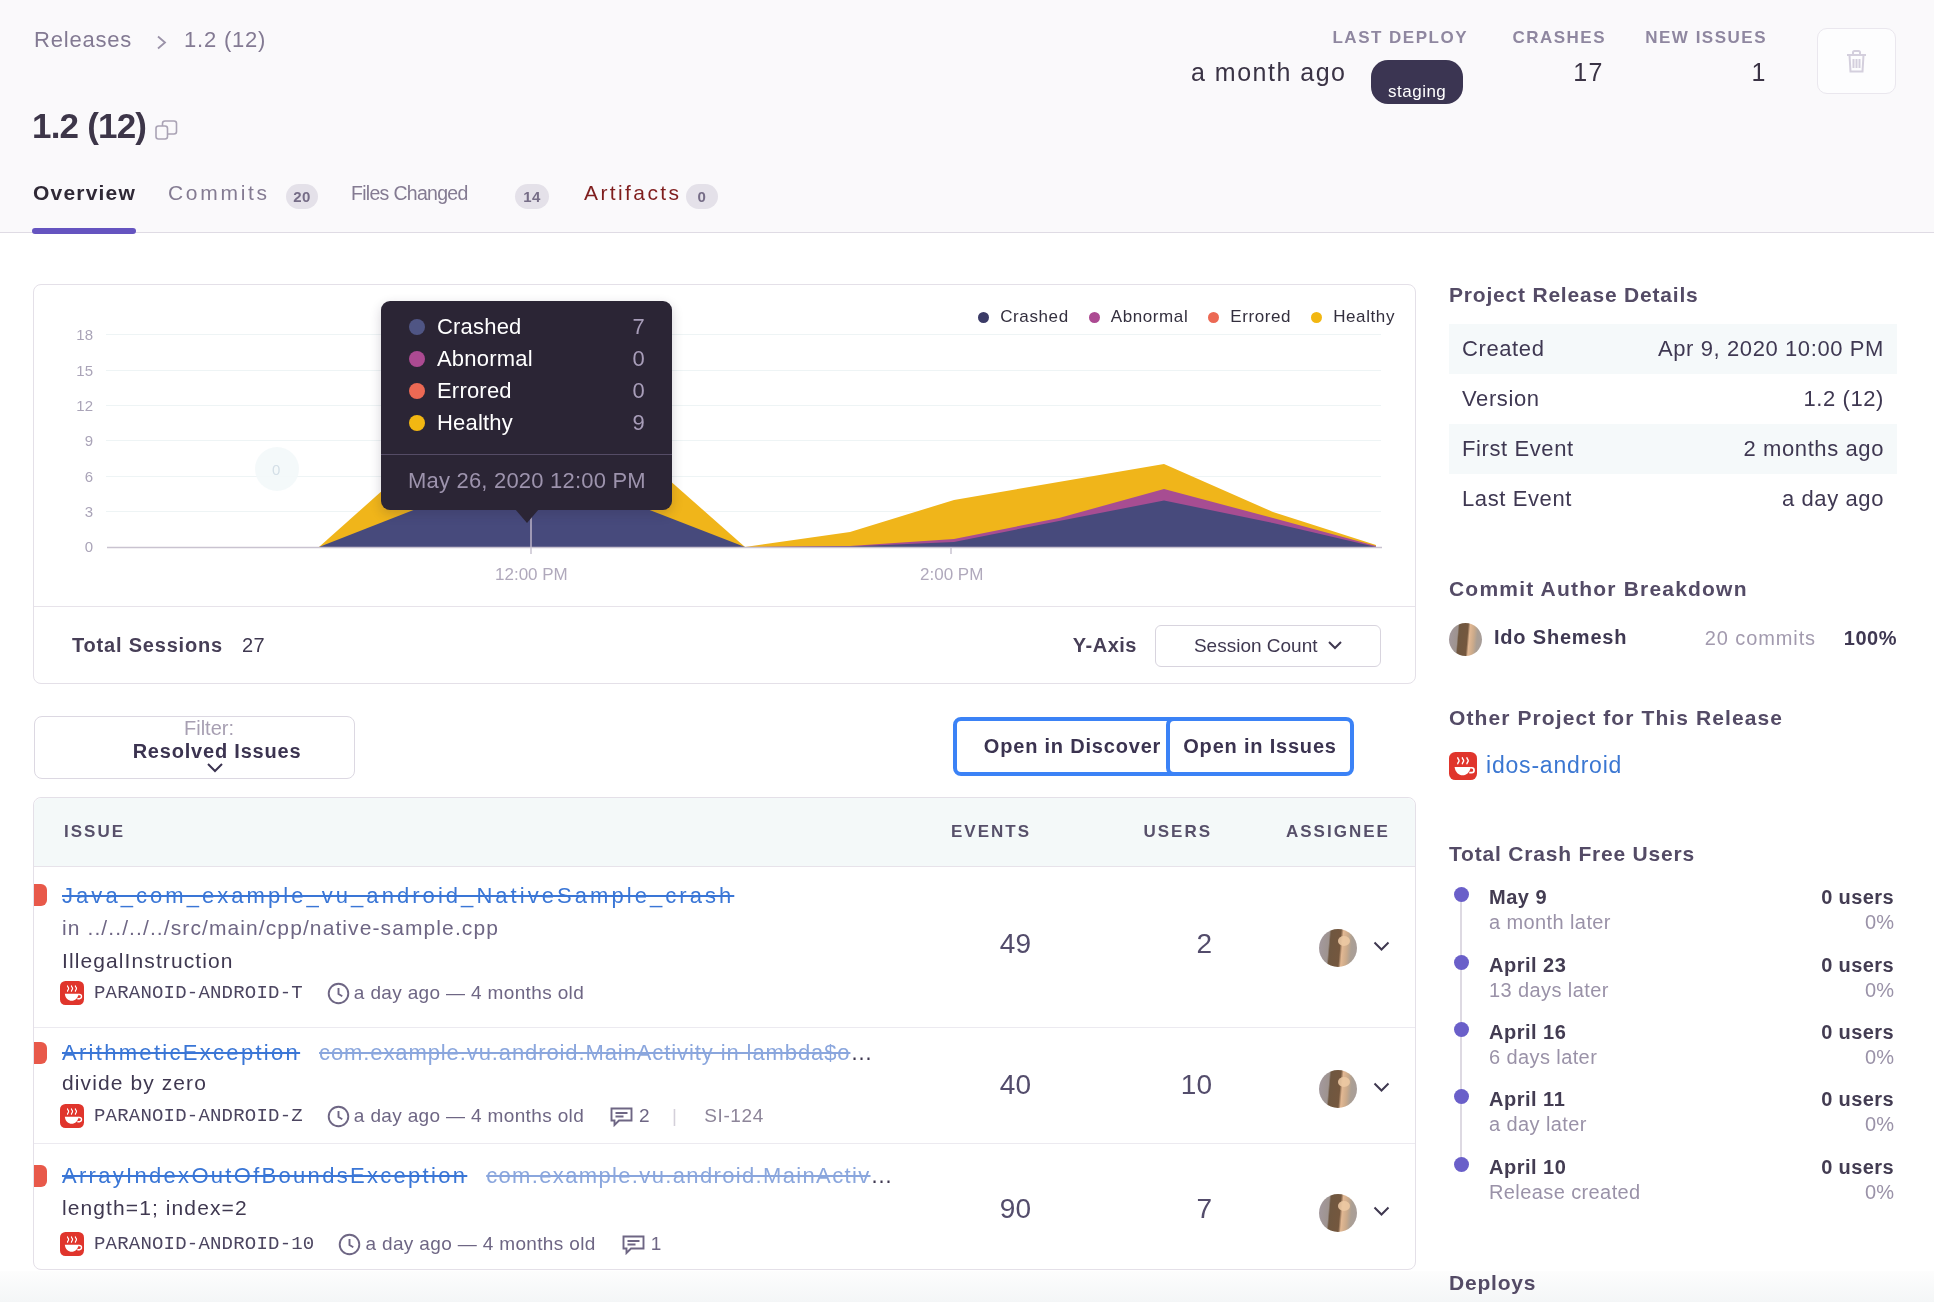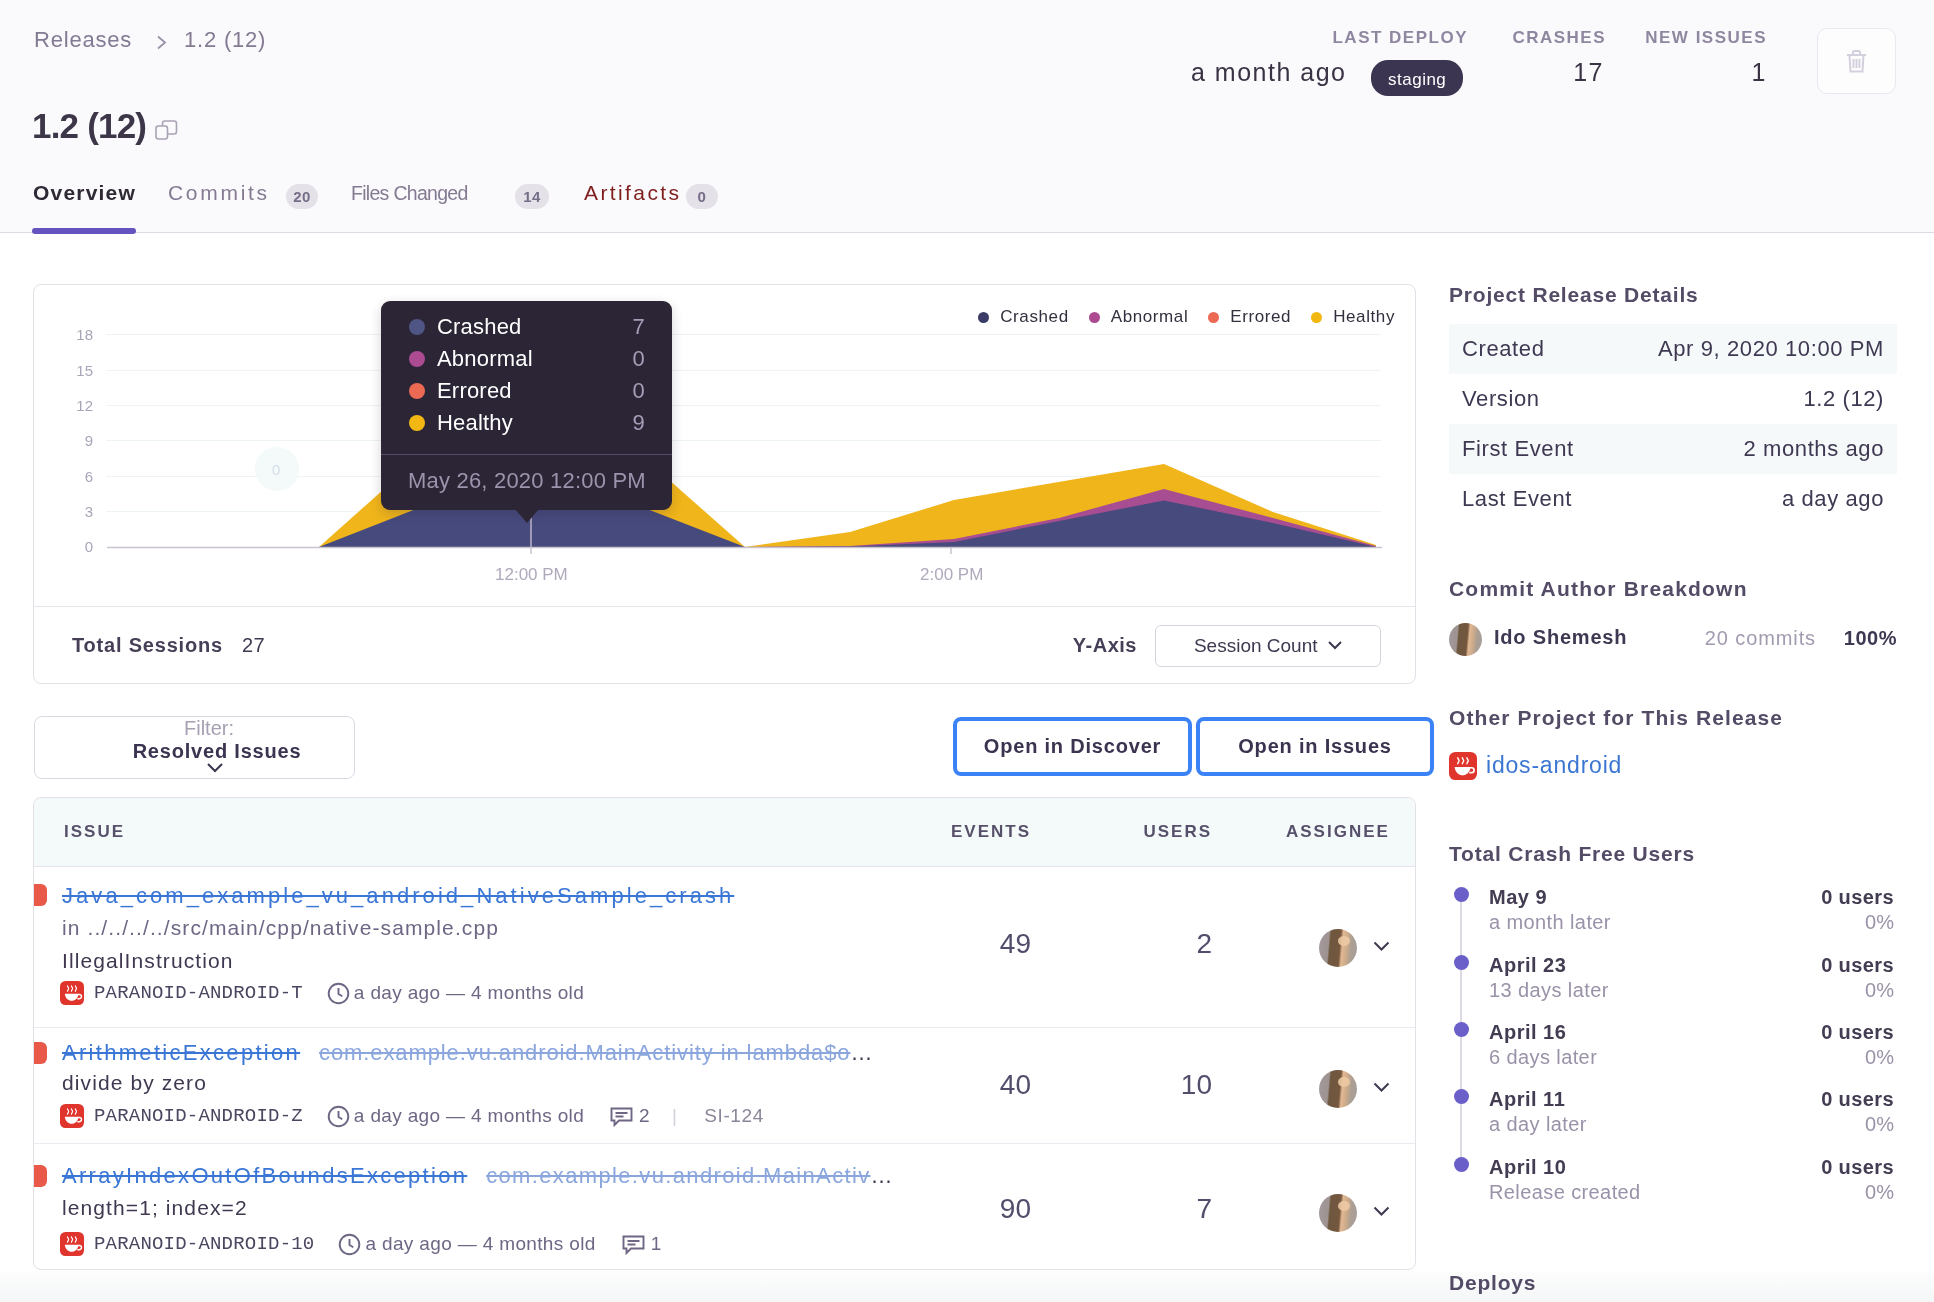--- a/index.html
+++ b/index.html
@@ -7,21 +7,21 @@
 body { font-family:"Liberation Sans", sans-serif; background:#fff; position:relative; overflow:hidden; }
 .abs { position:absolute; }
 
 .header { position:absolute; left:0; top:0; width:1934px; height:233px; background:#faf9fb; border-bottom:1px solid #dfdbe4; }
 .crumbs { position:absolute; left:34px; top:27px; font-size:22px; color:#837a93; letter-spacing:0.8px; }
 .rtitle { position:absolute; left:32px; top:106px; font-size:35px; font-weight:700; color:#3d3649; letter-spacing:-0.8px; }
 .bdg2 { position:absolute; top:184px; height:25px; line-height:25px; background:#e4e1e9; color:#766d87; border-radius:13px; font-size:15px; font-weight:700; letter-spacing:0.5px; text-align:center; }
 
 .tr-label { position:absolute; top:28px; font-size:17px; font-weight:700; letter-spacing:1.5px; color:#8f87a0; text-align:right; }
 .tr-val { position:absolute; top:58px; font-size:25px; color:#3a3345; letter-spacing:1.5px; }
-.pill { background:#3b3552; color:#fff; font-size:17px; letter-spacing:0.5px; border-radius:17px; height:36px; line-height:32px; padding:4px 17px; }
+.pill { background:#3b3552; color:#fff; font-size:17px; letter-spacing:0.5px; border-radius:17px; height:44px; line-height:32px; padding:16px 17px; }
 .trashbtn { position:absolute; left:1817px; top:28px; width:79px; height:66px; background:#fdfdfe; border:1px solid #eae7ee; border-radius:10px; display:flex; align-items:center; justify-content:center; }
 
 .card { position:absolute; background:#fff; border:1px solid #e4e0e8; border-radius:8px; }
 
 #chartcard { left:33px; top:284px; width:1383px; height:400px; }
 .legend { position:absolute; top:22px; right:20px; display:flex; font-size:17px; letter-spacing:0.6px; color:#332f3e; }
 .legend .it { display:flex; align-items:center; margin-left:20px; }
 .legend .dot { width:11px; height:11px; border-radius:50%; margin-right:11px; }
 .ylab { position:absolute; width:40px; left:19px; text-align:right; font-size:15px; color:#aaa4b8; }
 .grid { position:absolute; left:72px; width:1275px; height:1px; background:#eef4f5; }
@@ -162,21 +162,21 @@
 </div>
 
 <div class="fbtn">
     <span style="color:#a79fb2;">Filter:</span>
     <span style="font-weight:700;color:#3b3350;margin-left:16px;letter-spacing:0.8px;">Resolved Issues</span>
     <svg style="margin-left:12px" width="16" height="10" viewBox="0 0 16 10" fill="none" stroke="#3b3350" stroke-width="2">
       <path d="M1 1l7 7 7-7"></path>
     </svg>
   </div>
 <div class="obtn" style="left:953px;width:239px;">Open in Discover</div>
-<div class="obtn" style="left:1196px;width:238px;">Open in Issues</div>
+<div class="obtn" style="left:1166px;width:188px;">Open in Issues</div>
 
 <div class="card" id="tablecard">
   <div class="thead">
     <span class="abs" style="left:30px;top:24px;">ISSUE</span>
     <span class="abs" style="left:887px;top:24px;width:110px;text-align:right;">EVENTS</span>
     <span class="abs" style="left:1068px;top:24px;width:110px;text-align:right;">USERS</span>
     <span class="abs" style="left:1252px;top:24px;width:103px;text-align:right;">ASSIGNEE</span>
   </div>
   <div class="rowline" style="top:229px;"></div>
   <div class="rowline" style="top:345px;"></div>

